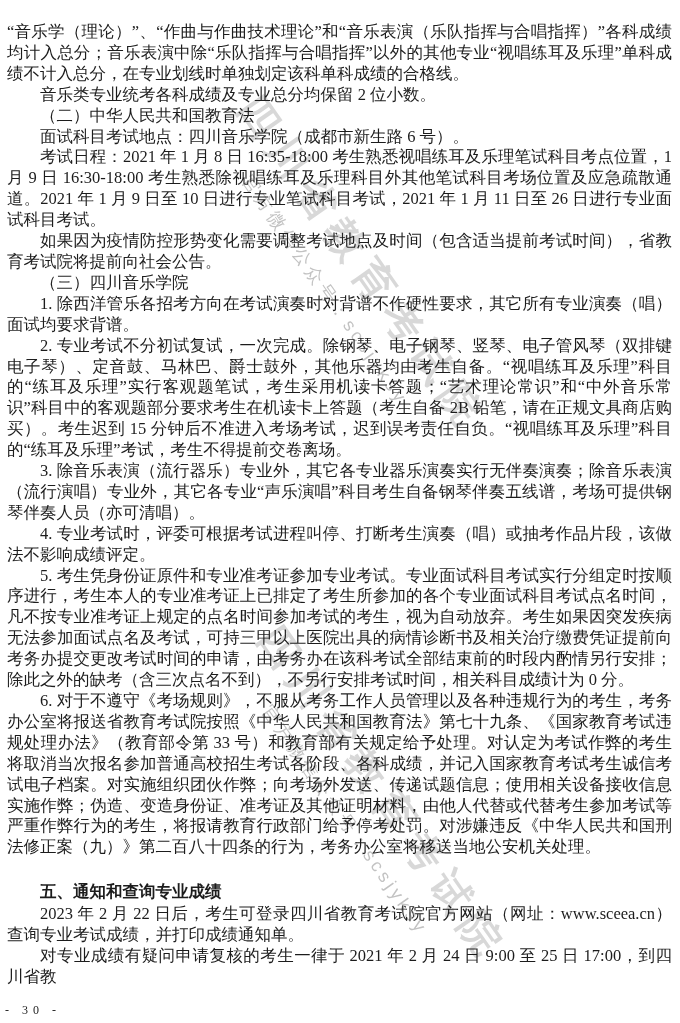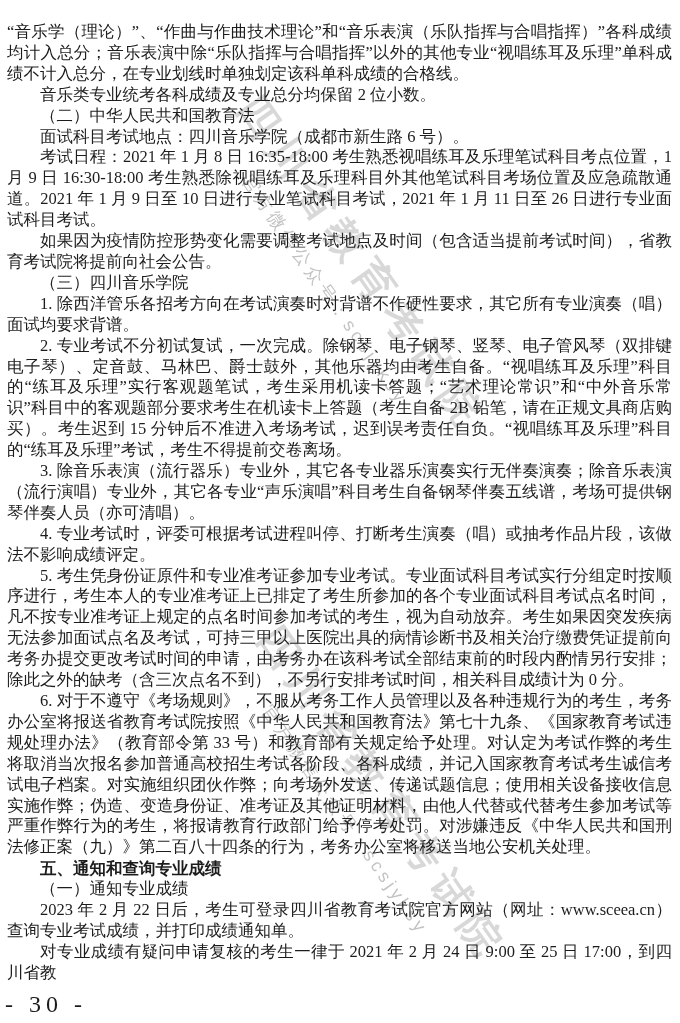--- a/index.html
+++ b/index.html
@@ -64,30 +64,31 @@
   }
   .doc p {
     margin: 0;
     text-indent: 2em;
   }
   .doc p.flush {
     text-indent: 0;
   }
   .doc p.heading-bold {
     font-weight: 700;
-    font-family: Liberation Sans, sans-serif;
+    font-family: Liberation Mono, monospace;
+    margin-top: 25px;
   }
 
   
   .footer {
     position: absolute;
     z-index: 2;
     left: 5px;
     bottom: 5px;
-    font-size: 24px;
+    font-size: 12px;
     letter-spacing: 5px;
     font-family: "Liberation Serif", "DejaVu Serif", serif;
     color: #1c1c1c;
   }
 </style>
 </head>
 <body>
 
 <div class="page">
 
@@ -110,20 +111,19 @@
       <p>考试日程：2021 年 1 月 8 日 16:35-18:00 考生熟悉视唱练耳及乐理笔试科目考点位置，1 月 9 日 16:30-18:00 考生熟悉除视唱练耳及乐理科目外其他笔试科目考场位置及应急疏散通道。2021 年 1 月 9 日至 10 日进行专业笔试科目考试，2021 年 1 月 11 日至 26 日进行专业面试科目考试。</p>
       <p>如果因为疫情防控形势变化需要调整考试地点及时间（包含适当提前考试时间），省教育考试院将提前向社会公告。</p>
       <p>（三）四川音乐学院</p>
       <p>1. 除西洋管乐各招考方向在考试演奏时对背谱不作硬性要求，其它所有专业演奏（唱）面试均要求背谱。</p>
       <p>2. 专业考试不分初试复试，一次完成。除钢琴、电子钢琴、竖琴、电子管风琴（双排键电子琴）、定音鼓、马林巴、爵士鼓外，其他乐器均由考生自备。“视唱练耳及乐理”科目的“练耳及乐理”实行客观题笔试，考生采用机读卡答题；“艺术理论常识”和“中外音乐常识”科目中的客观题部分要求考生在机读卡上答题（考生自备 2B 铅笔，请在正规文具商店购买）。考生迟到 15 分钟后不准进入考场考试，迟到误考责任自负。“视唱练耳及乐理”科目的“练耳及乐理”考试，考生不得提前交卷离场。</p>
       <p>3. 除音乐表演（流行器乐）专业外，其它各专业器乐演奏实行无伴奏演奏；除音乐表演（流行演唱）专业外，其它各专业“声乐演唱”科目考生自备钢琴伴奏五线谱，考场可提供钢琴伴奏人员（亦可清唱）。</p>
       <p>4. 专业考试时，评委可根据考试进程叫停、打断考生演奏（唱）或抽考作品片段，该做法不影响成绩评定。</p>
       <p>5. 考生凭身份证原件和专业准考证参加专业考试。专业面试科目考试实行分组定时按顺序进行，考生本人的专业准考证上已排定了考生所参加的各个专业面试科目考试点名时间，凡不按专业准考证上规定的点名时间参加考试的考生，视为自动放弃。考生如果因突发疾病无法参加面试点名及考试，可持三甲以上医院出具的病情诊断书及相关治疗缴费凭证提前向考务办提交更改考试时间的申请，由考务办在该科考试全部结束前的时段内酌情另行安排；除此之外的缺考（含三次点名不到），不另行安排考试时间，相关科目成绩计为 0 分。</p>
       <p>6. 对于不遵守《考场规则》，不服从考务工作人员管理以及各种违规行为的考生，考务办公室将报送省教育考试院按照《中华人民共和国教育法》第七十九条、《国家教育考试违规处理办法》（教育部令第 33 号）和教育部有关规定给予处理。对认定为考试作弊的考生将取消当次报名参加普通高校招生考试各阶段、各科成绩，并记入国家教育考试考生诚信考试电子档案。对实施组织团伙作弊；向考场外发送、传递试题信息；使用相关设备接收信息实施作弊；伪造、变造身份证、准考证及其他证明材料，由他人代替或代替考生参加考试等严重作弊行为的考生，将报请教育行政部门给予停考处罚。对涉嫌违反《中华人民共和国刑法修正案（九）》第二百八十四条的行为，考务办公室将移送当地公安机关处理。</p>
       <p class="heading-bold">五、通知和查询专业成绩</p>
-      <p>（一）通知专业成绩</p>
       <p>2023 年 2 月 22 日后，考生可登录四川省教育考试院官方网站（网址：www.sceea.cn）查询专业考试成绩，并打印成绩通知单。</p>
       <p>对专业成绩有疑问申请复核的考生一律于 2021 年 2 月 24 日 9:00 至 25 日 17:00，到四川省教</p>
     </div>
 
   <div class="footer">- 30 -</div>
 
 </div>
 
 </body></html>

